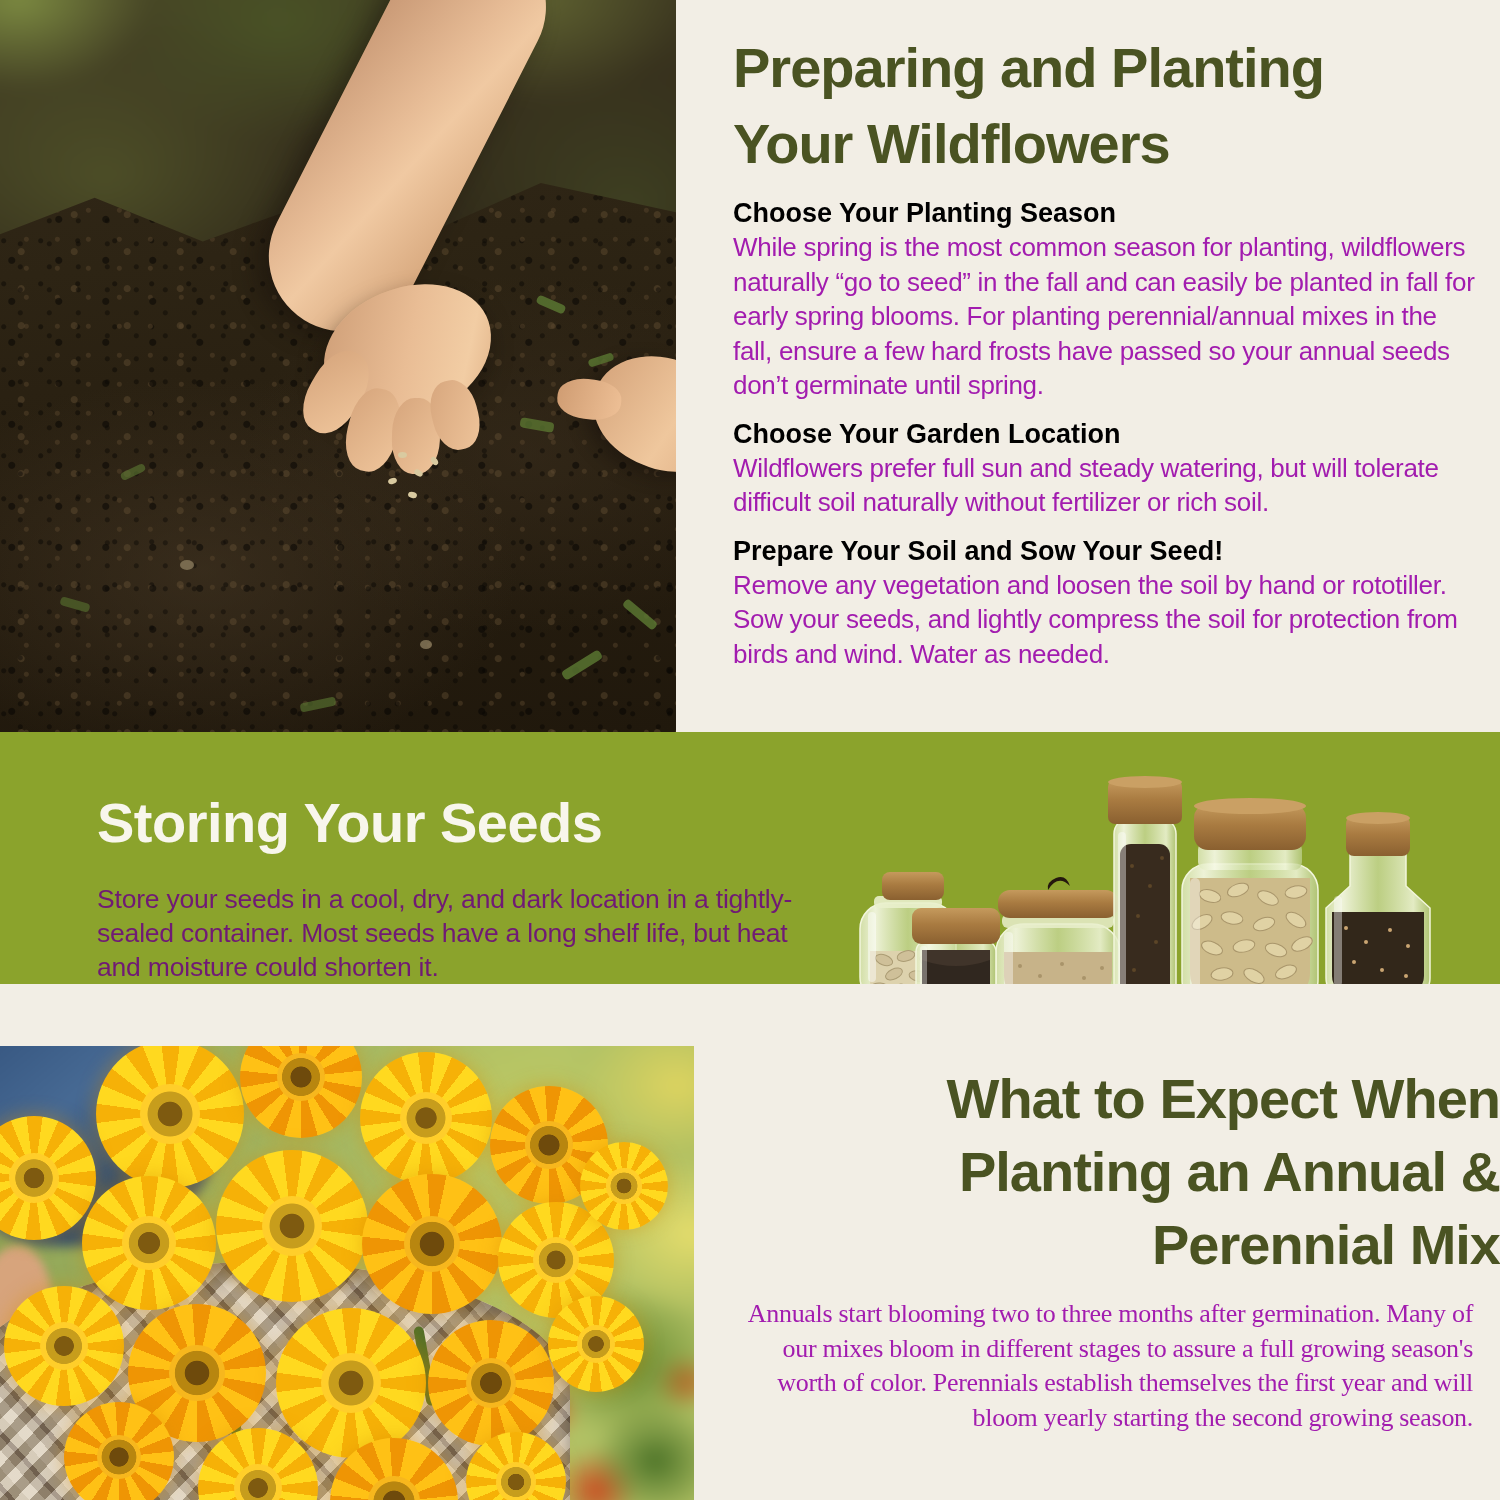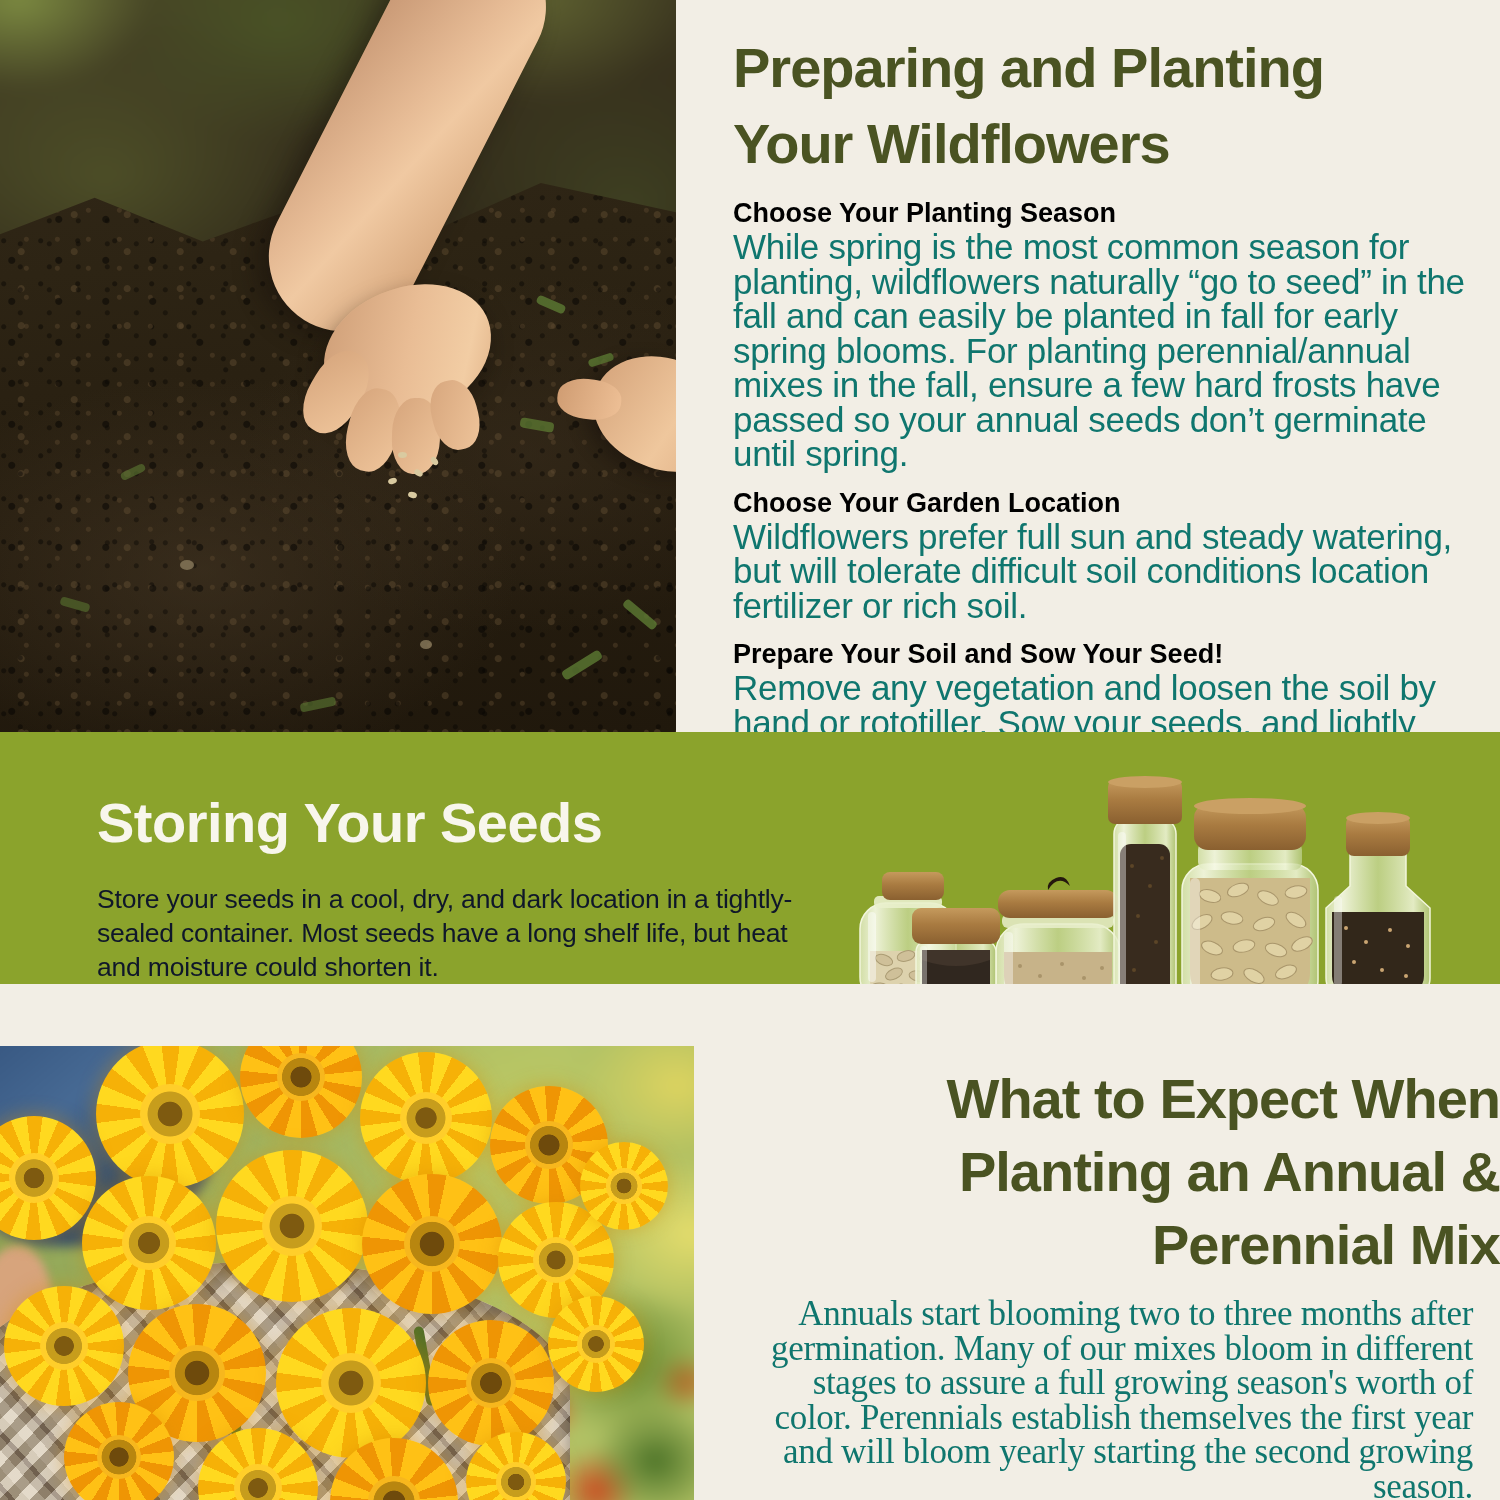--- a/index.html
+++ b/index.html
@@ -8,29 +8,29 @@
 
   
   .panel-top{position:absolute;left:676px;top:0;width:824px;height:800px;background:#f2eee5;
              box-sizing:border-box;padding:30px 0 12px 57px;}
   .panel-bottom{position:absolute;left:694px;top:1046px;width:806px;height:454px;background:#f2eee5;
              box-sizing:border-box;padding:16px 0 0 39px;text-align:right;}
   h1.main{margin:0;font-size:56px;line-height:76px;font-weight:700;color:#4a5322;
           letter-spacing:-1px;white-space:pre-line;}
   .panel-bottom h1.main{line-height:73px;}
   .subhead{margin:14px 0 0 0;font-size:27px;line-height:34px;font-weight:700;color:#000000;}
-  .bodytxt{margin:0;font-size:35px;line-height:34.5px;color:#0f766e;width:745px;letter-spacing:-0.3px;}
+  .bodytxt{margin:0;font-size:26px;line-height:34.5px;color:#a21caf;width:745px;letter-spacing:-0.3px;}
   .panel-top h1.main{margin-bottom:12px;}
   .panel-bottom .bodytxt{margin-top:16px;width:740px;font-family:Liberation Serif, serif;}
 
   
   .band{position:absolute;left:0;top:732px;width:1500px;height:252px;background:#8ba32c;overflow:hidden;}
   .band-text{position:absolute;left:97px;top:56px;}
   h1.band-title{margin:0;font-size:56px;line-height:70px;font-weight:700;color:#f8f6ec;letter-spacing:-0.5px;}
-  .band-body{margin:24px 0 0 0;font-size:26.5px;line-height:34px;color:#0f172a;width:700px;letter-spacing:-0.2px;}
+  .band-body{margin:24px 0 0 0;font-size:26.5px;line-height:34px;color:#701a75;width:700px;letter-spacing:-0.2px;}
   .jars{position:absolute;left:850px;top:14px;}
 
   
   .photo-top{position:absolute;left:0;top:0;width:676px;height:732px;overflow:hidden;background:#2c2517;}
   .pt-blur{position:absolute;inset:-25px;filter:blur(9px);
     background:
       radial-gradient(190px 130px at 6% 3%, rgba(133,150,70,.85), transparent 70%),
       radial-gradient(240px 170px at 42% 6%, rgba(74,84,38,.9), transparent 70%),
       radial-gradient(210px 150px at 78% 3%, rgba(118,126,60,.55), transparent 70%),
       radial-gradient(300px 210px at 18% 26%, rgba(96,104,48,.5), transparent 70%),
@@ -142,21 +142,21 @@
         <div class="h2f"></div>
       </div>
   </section>
 
   <section class="panel-top">
     <h1 class="main">Preparing and Planting
 Your Wildflowers</h1>
     <h2 class="subhead">Choose Your Planting Season</h2>
     <p class="bodytxt">While spring is the most common season for planting, wildflowers naturally “go to seed” in the fall and can easily be planted in fall for early spring blooms. For planting perennial/annual mixes in the fall, ensure a few hard frosts have passed so your annual seeds don’t germinate until spring.</p>
     <h2 class="subhead">Choose Your Garden Location</h2>
-    <p class="bodytxt">Wildflowers prefer full sun and steady watering, but will tolerate difficult soil conditions location fertilizer or rich soil.</p>
+    <p class="bodytxt">Wildflowers prefer full sun and steady watering, but will tolerate difficult soil naturally without fertilizer or rich soil.</p>
     <h2 class="subhead">Prepare Your Soil and Sow Your Seed!</h2>
     <p class="bodytxt">Remove any vegetation and loosen the soil by hand or rototiller. Sow your seeds, and lightly compress the soil for protection from birds and wind. Water as needed.</p>
   </section>
 
   <section class="band">
     <div class="band-text">
       <h1 class="band-title">Storing Your Seeds</h1>
       <p class="band-body">Store your seeds in a cool, dry, and dark location in a tightly-sealed container. Most seeds have a long shelf life, but heat and moisture could shorten it.</p>
     </div>
 

